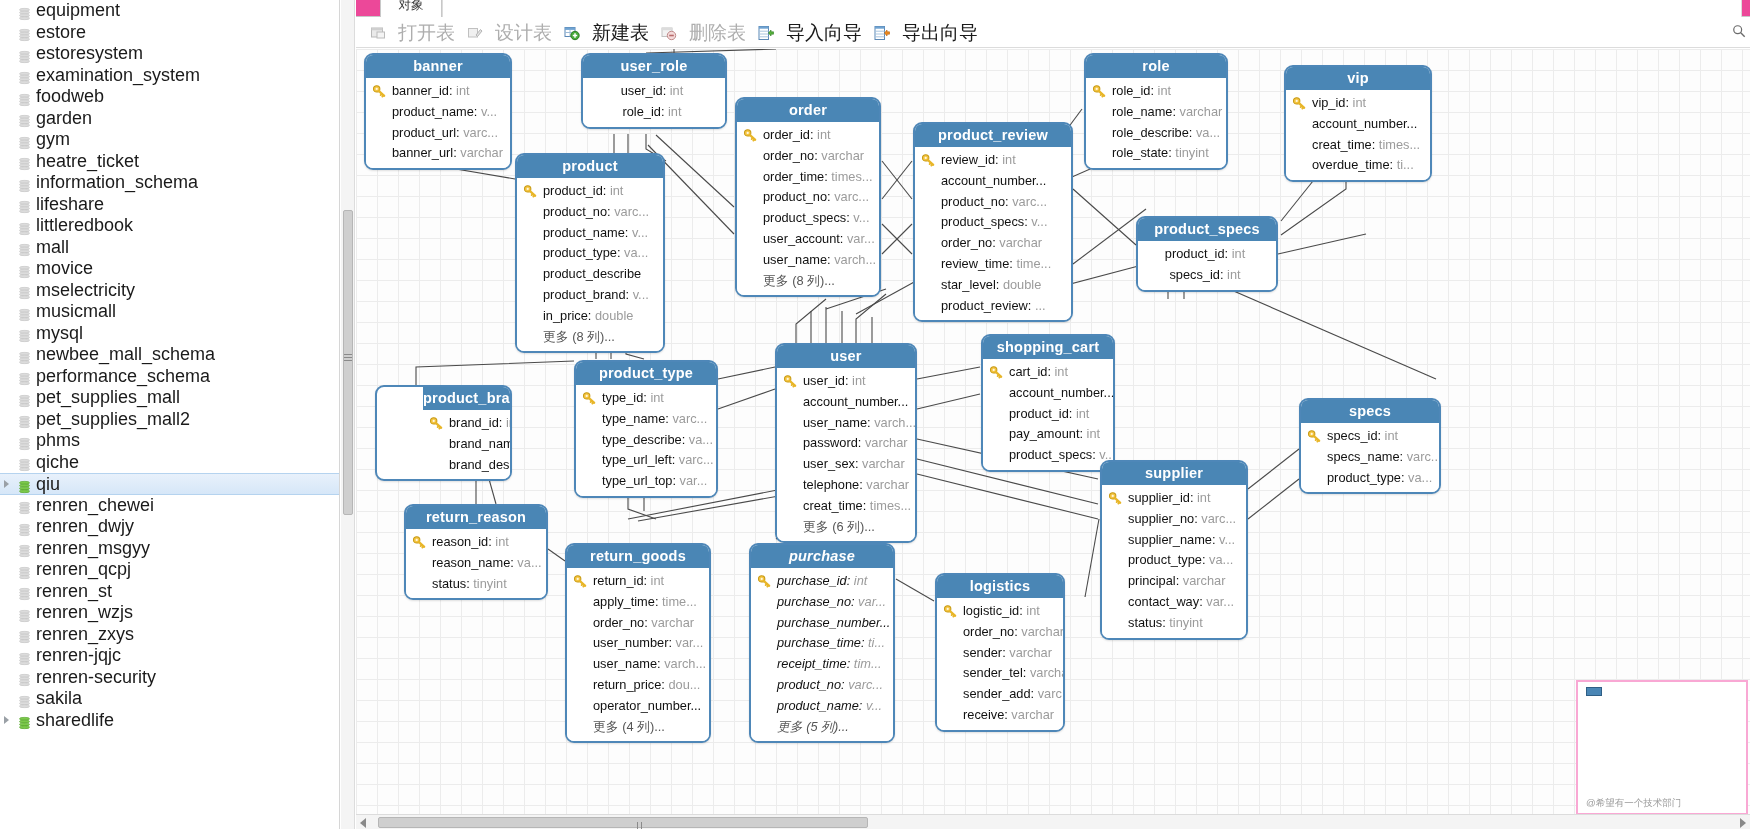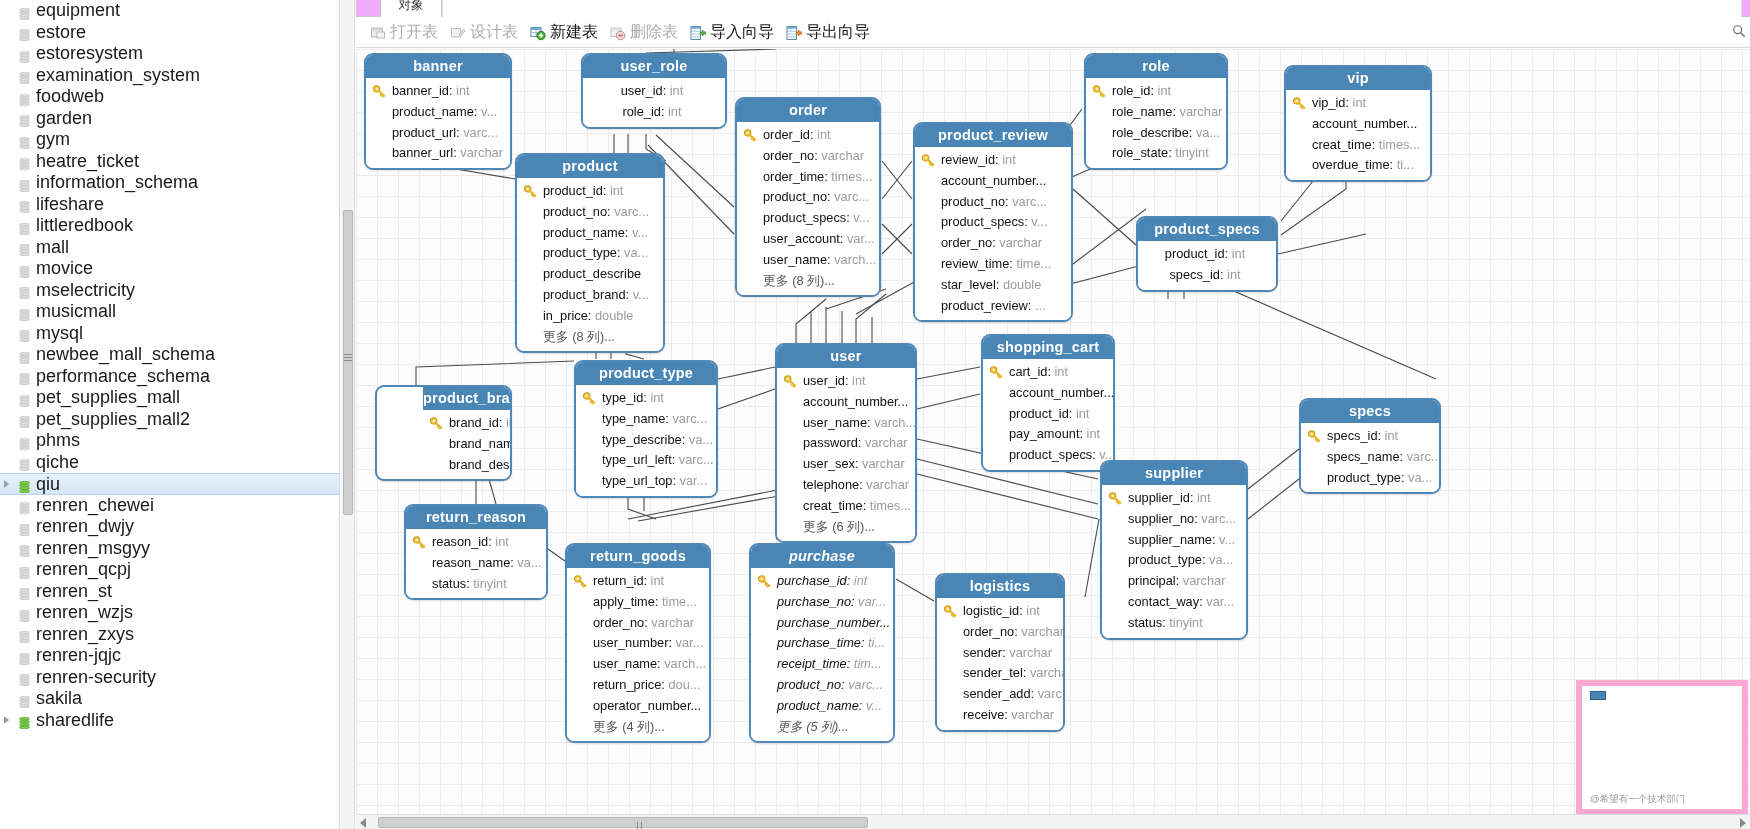--- a/index.html
+++ b/index.html
@@ -72,21 +72,21 @@
   #main {
     position: absolute; left: 356px; top: 0;
     width: 1394px; height: 829px;
     background: #ffffff;
     overflow: hidden;
   }
   
   #tabstrip {
     position: absolute; left: 0; top: 0;
     width: 1394px; height: 17px;
-    background: #f0abfc;
+    background: #ec4899;
     border-bottom: 1px solid #c8c8c8;
   }
   #tab-object {
     position: absolute; left: 24px; top: -8px;
     width: 62px; height: 25px;
     background: #ffffff;
     border: 1px solid #c8c8c8;
     border-bottom: none;
     font-size: 12.5px;
     text-align: center;
@@ -105,24 +105,24 @@
     position: absolute; left: 0; top: 18px;
     width: 1394px; height: 30px;
     background: #ffffff;
     border-bottom: 1px solid #dcdcdc;
     display: flex;
     align-items: center;
     padding-left: 8px;
   }
   .tbtn {
     display: flex; align-items: center;
-    gap: 4px;
+    gap: 12px;
     height: 26px;
     padding: 0 6px;
-    font-size: 16px;
+    font-size: 19px;
     color: #1a1a1a;
     white-space: nowrap;
     cursor: default;
   }
   .tbtn.disabled { color: #aeaeae; }
   .ticon { width: 16px; height: 16px; display:block; }
 
   #tb-search {
     position: absolute; right: 4px; top: 24px;
     width: 14px; height: 14px;
@@ -174,21 +174,21 @@
   .er-row .ty { color: #9b9b9b; }
   .er-row .more { color: #555; }
   .er-row.center { text-align:center; padding-left:0; }
   .keyicon { position:absolute; left:6px; top:3px; width:15px; height:15px; }
 
   
   #minimap {
     position: absolute; right: 2px; bottom: 14px;
     width: 172px; height: 135px;
     background: #ffffff;
-    border: 6px solid #f9a8d4;
+    border: 2px solid #f9a8d4;
   }
   #minimap-box {
     position: absolute; left: 8px; top: 5px;
     width: 16px; height: 9px;
     background: #4a86b5;
     border: 1px solid #2f5e85;
   }
   #mm-watermark {
     position: absolute; left: 8px; bottom: 3px;
     font-size: 9.5px; color: #9a9a9a;

